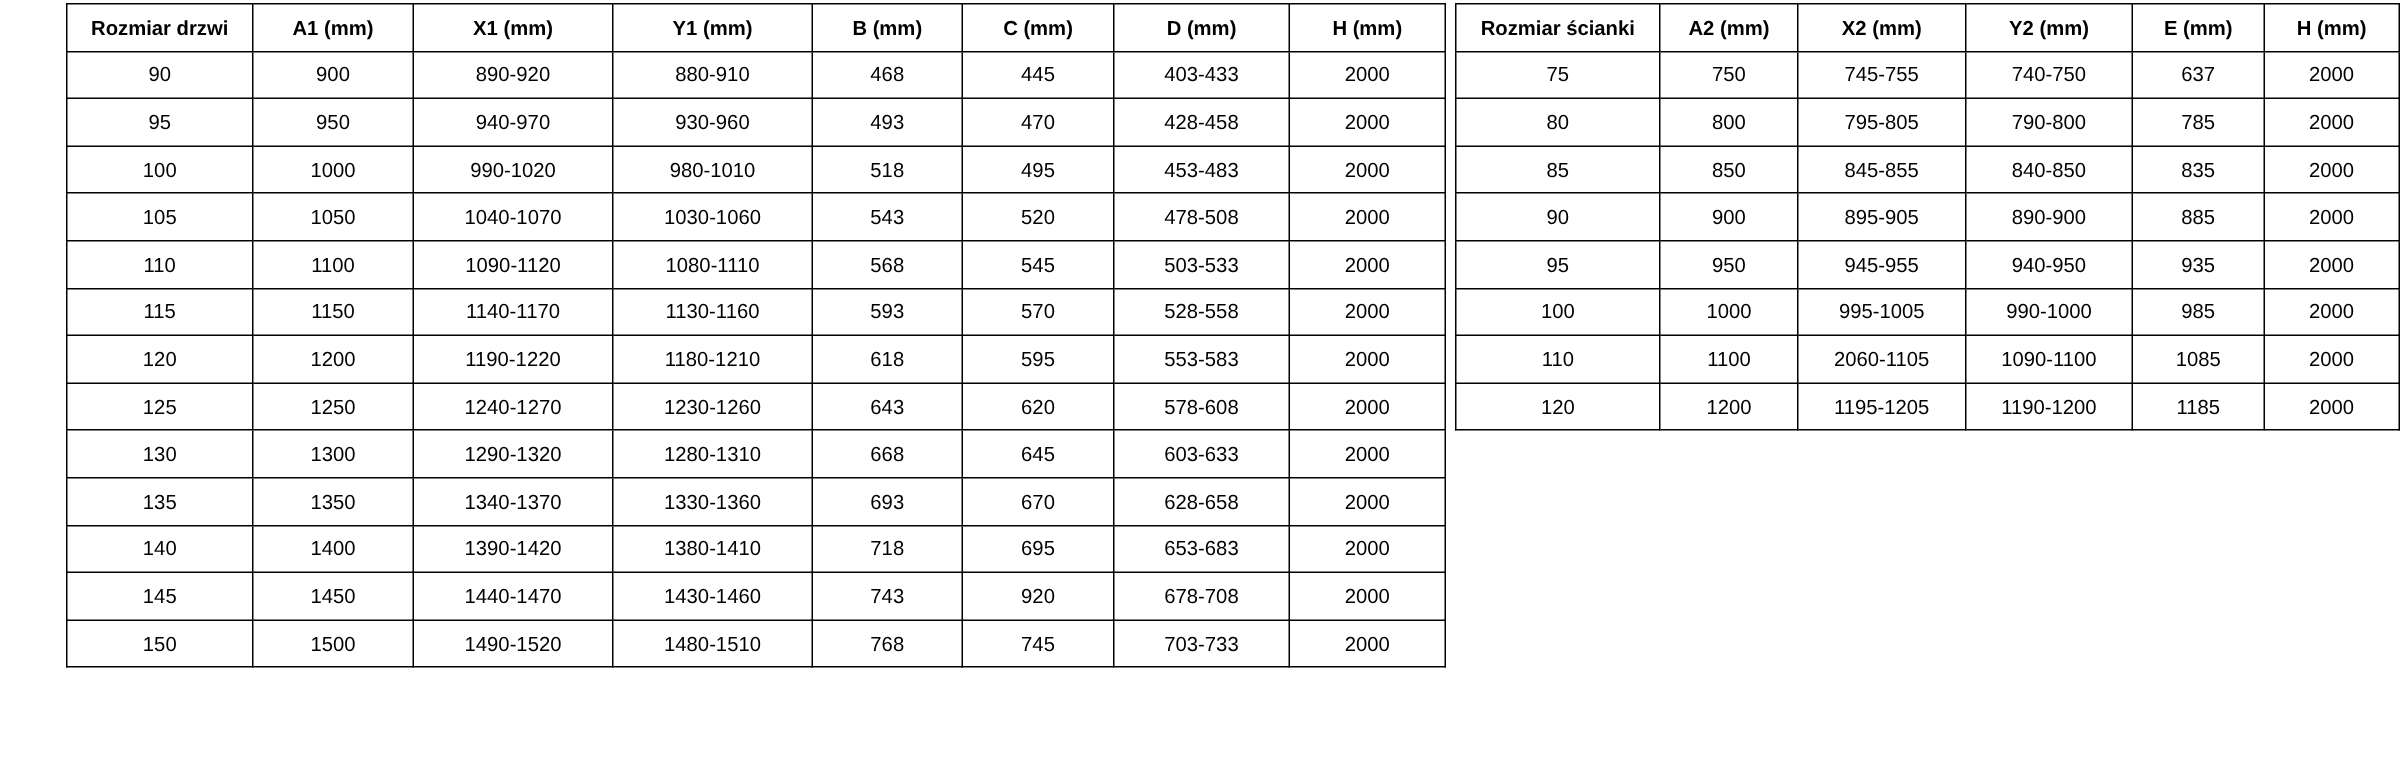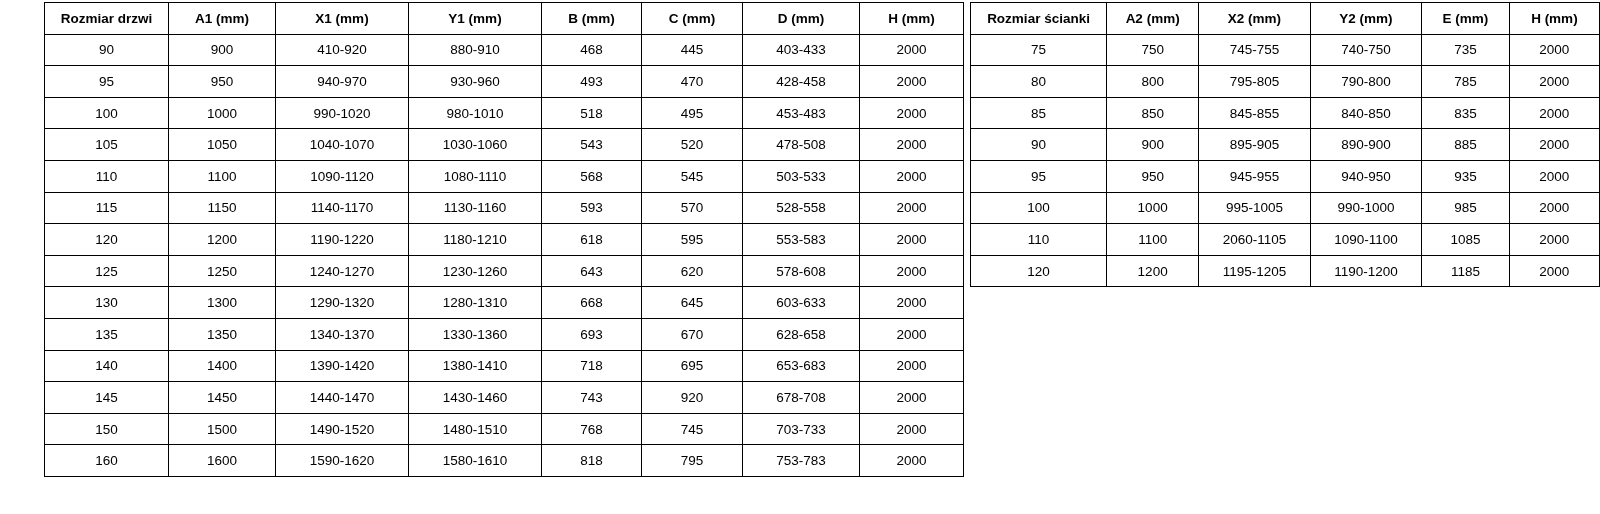--- a/index.html
+++ b/index.html
@@ -94,21 +94,21 @@
           <th>B (mm)</th>
           <th>C (mm)</th>
           <th>D (mm)</th>
           <th>H (mm)</th>
         </tr>
       </thead>
       <tbody>
         <tr>
           <td>90</td>
           <td>900</td>
-          <td>410-920</td>
+          <td>890-920</td>
           <td>880-910</td>
           <td>468</td>
           <td>445</td>
           <td>403-433</td>
           <td>2000</td>
         </tr>
         <tr>
           <td>95</td>
           <td>950</td>
           <td>940-970</td>
@@ -219,30 +219,20 @@
           <td>2000</td>
         </tr>
         <tr>
           <td>150</td>
           <td>1500</td>
           <td>1490-1520</td>
           <td>1480-1510</td>
           <td>768</td>
           <td>745</td>
           <td>703-733</td>
-          <td>2000</td>
-        </tr>
-        <tr>
-          <td>160</td>
-          <td>1600</td>
-          <td>1590-1620</td>
-          <td>1580-1610</td>
-          <td>818</td>
-          <td>795</td>
-          <td>753-783</td>
           <td>2000</td>
         </tr>
       </tbody>
     </table>
   </div>
 
   <div class="table-wrap" id="walls-table-wrap">
     <table id="walls-table">
       <colgroup>
         <col class="c0">
@@ -261,21 +251,21 @@
           <th>E (mm)</th>
           <th>H (mm)</th>
         </tr>
       </thead>
       <tbody>
         <tr>
           <td>75</td>
           <td>750</td>
           <td>745-755</td>
           <td>740-750</td>
-          <td>735</td>
+          <td>637</td>
           <td>2000</td>
         </tr>
         <tr>
           <td>80</td>
           <td>800</td>
           <td>795-805</td>
           <td>790-800</td>
           <td>785</td>
           <td>2000</td>
         </tr>

